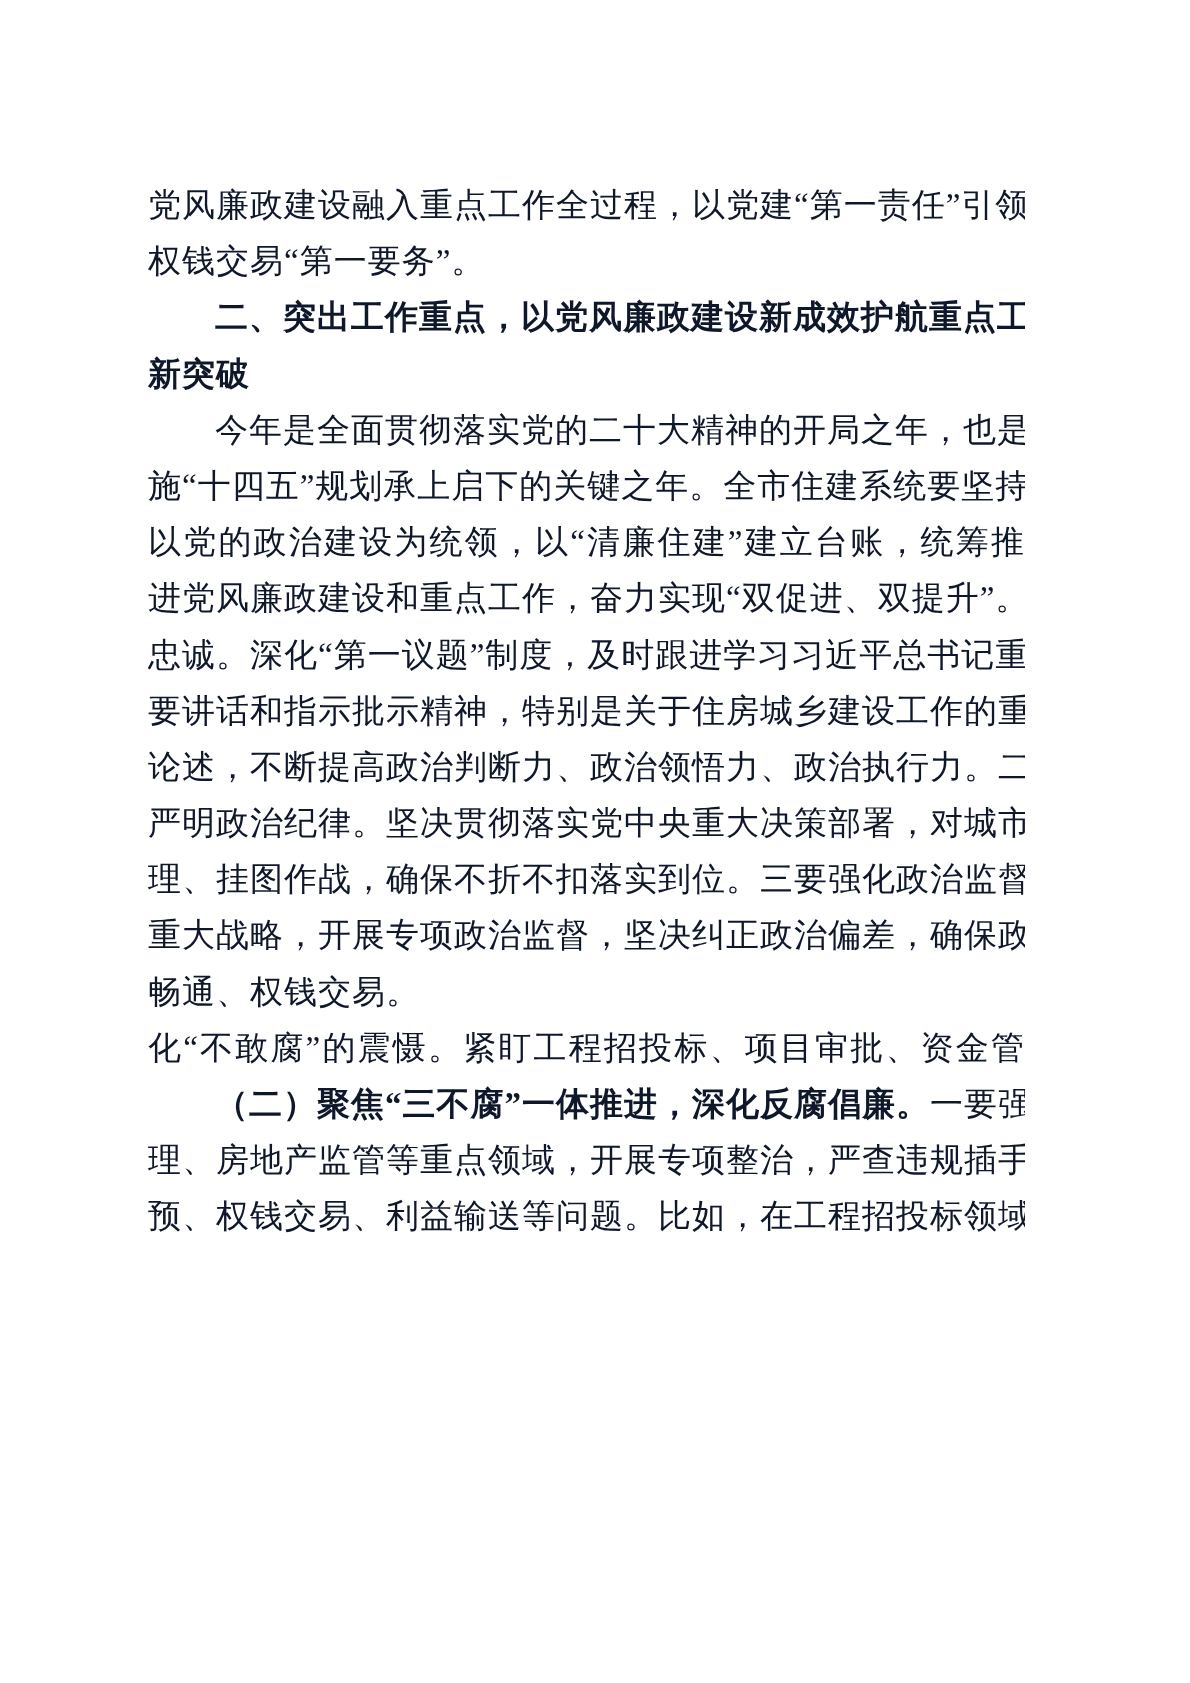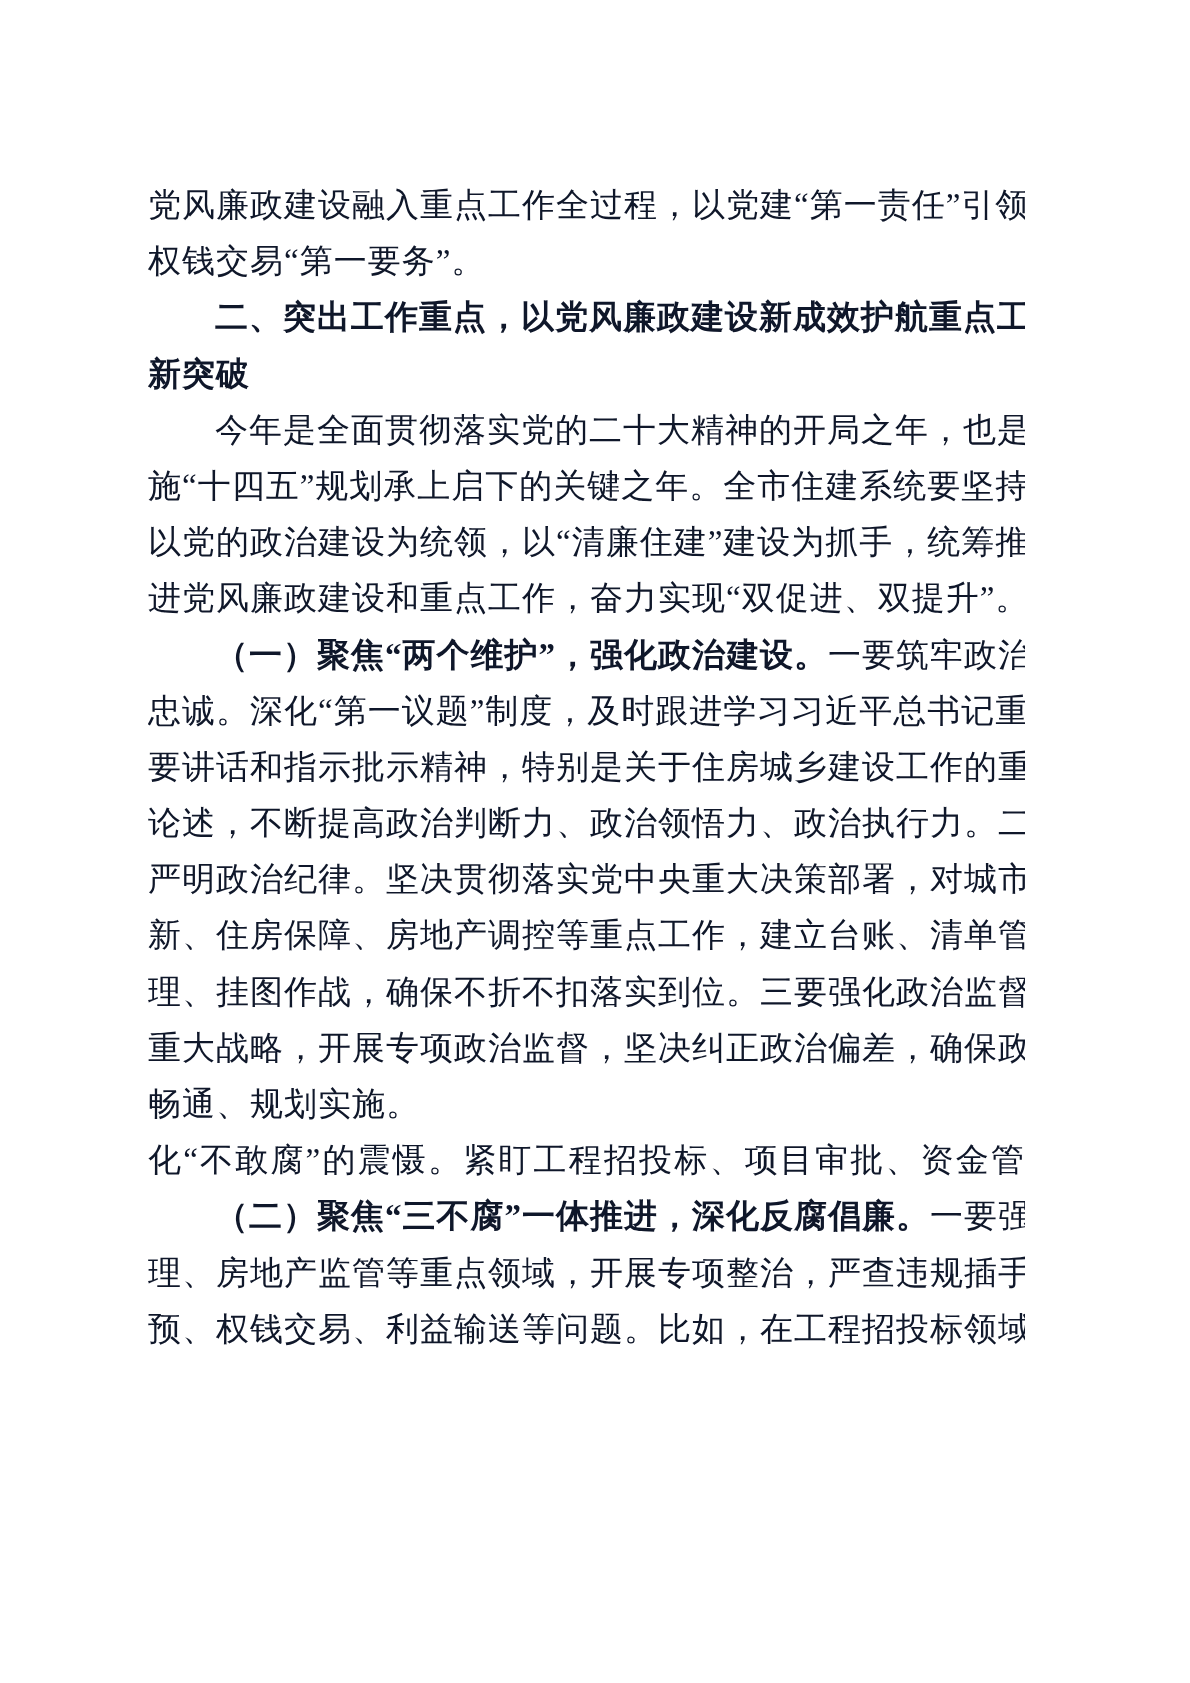--- a/index.html
+++ b/index.html
@@ -63,42 +63,40 @@
     <div class="line short"><span class="seg">权钱交易“第一要务”。</span></div>
 
     <div class="line indent heading"><span class="seg">二、突出工作重点，以党风廉政建设新成效护航重点工作</span></div>
 
     <div class="line short heading"><span class="seg">新突破</span></div>
 
     <div class="line indent"><span class="seg">今年是全面贯彻落实党的二十大精神的开局之年，也是实</span></div>
 
     <div class="line"><span class="seg">施“十四五”规划承上启下的关键之年。全市住建系统要坚持</span></div>
 
-    <div class="line"><span class="seg">以党的政治建设为统领，以“清廉住建”建设为抓手，统筹推</span></div>
+    <div class="line"><span class="seg">以党的政治建设为统领，以“清廉住建”建立台账，统筹推</span></div>
 
     <div class="line"><span class="seg">进党风廉政建设和重点工作，奋力实现“双促进、双提升”。</span></div>
 
-    <div class="line indent"><span class="seg seg-bold">（一）聚焦“两个维护”，强化政治建设。</span><span class="seg">一要筑牢政治</span></div>
 
     <div class="line"><span class="seg">忠诚。深化“第一议题”制度，及时跟进学习习近平总书记重</span></div>
 
     <div class="line"><span class="seg">要讲话和指示批示精神，特别是关于住房城乡建设工作的重要</span></div>
 
     <div class="line"><span class="seg">论述，不断提高政治判断力、政治领悟力、政治执行力。二要</span></div>
 
     <div class="line"><span class="seg">严明政治纪律。坚决贯彻落实党中央重大决策部署，对城市更</span></div>
 
-    <div class="line"><span class="seg">新、住房保障、房地产调控等重点工作，建立台账、清单管</span></div>
 
     <div class="line"><span class="seg">理、挂图作战，确保不折不扣落实到位。三要强化政治监督。</span></div>
 
 
     <div class="line"><span class="seg">重大战略，开展专项政治监督，坚决纠正政治偏差，确保政令</span></div>
 
-    <div class="line short"><span class="seg">畅通、规划实施。</span></div>
+    <div class="line short"><span class="seg">畅通、权钱交易。</span></div>
 
     <div class="line"><span class="seg">化“不敢腐”的震慑。紧盯工程招投标、项目审批、资金管</span></div>
 
     <div class="line indent"><span class="seg seg-bold">（二）聚焦“三不腐”一体推进，深化反腐倡廉。</span><span class="seg">一要强</span></div>
 
     <div class="line"><span class="seg">理、房地产监管等重点领域，开展专项整治，严查违规插手干</span></div>
 
     <div class="line"><span class="seg">预、权钱交易、利益输送等问题。比如，在工程招投标领域，</span></div>
 
 

